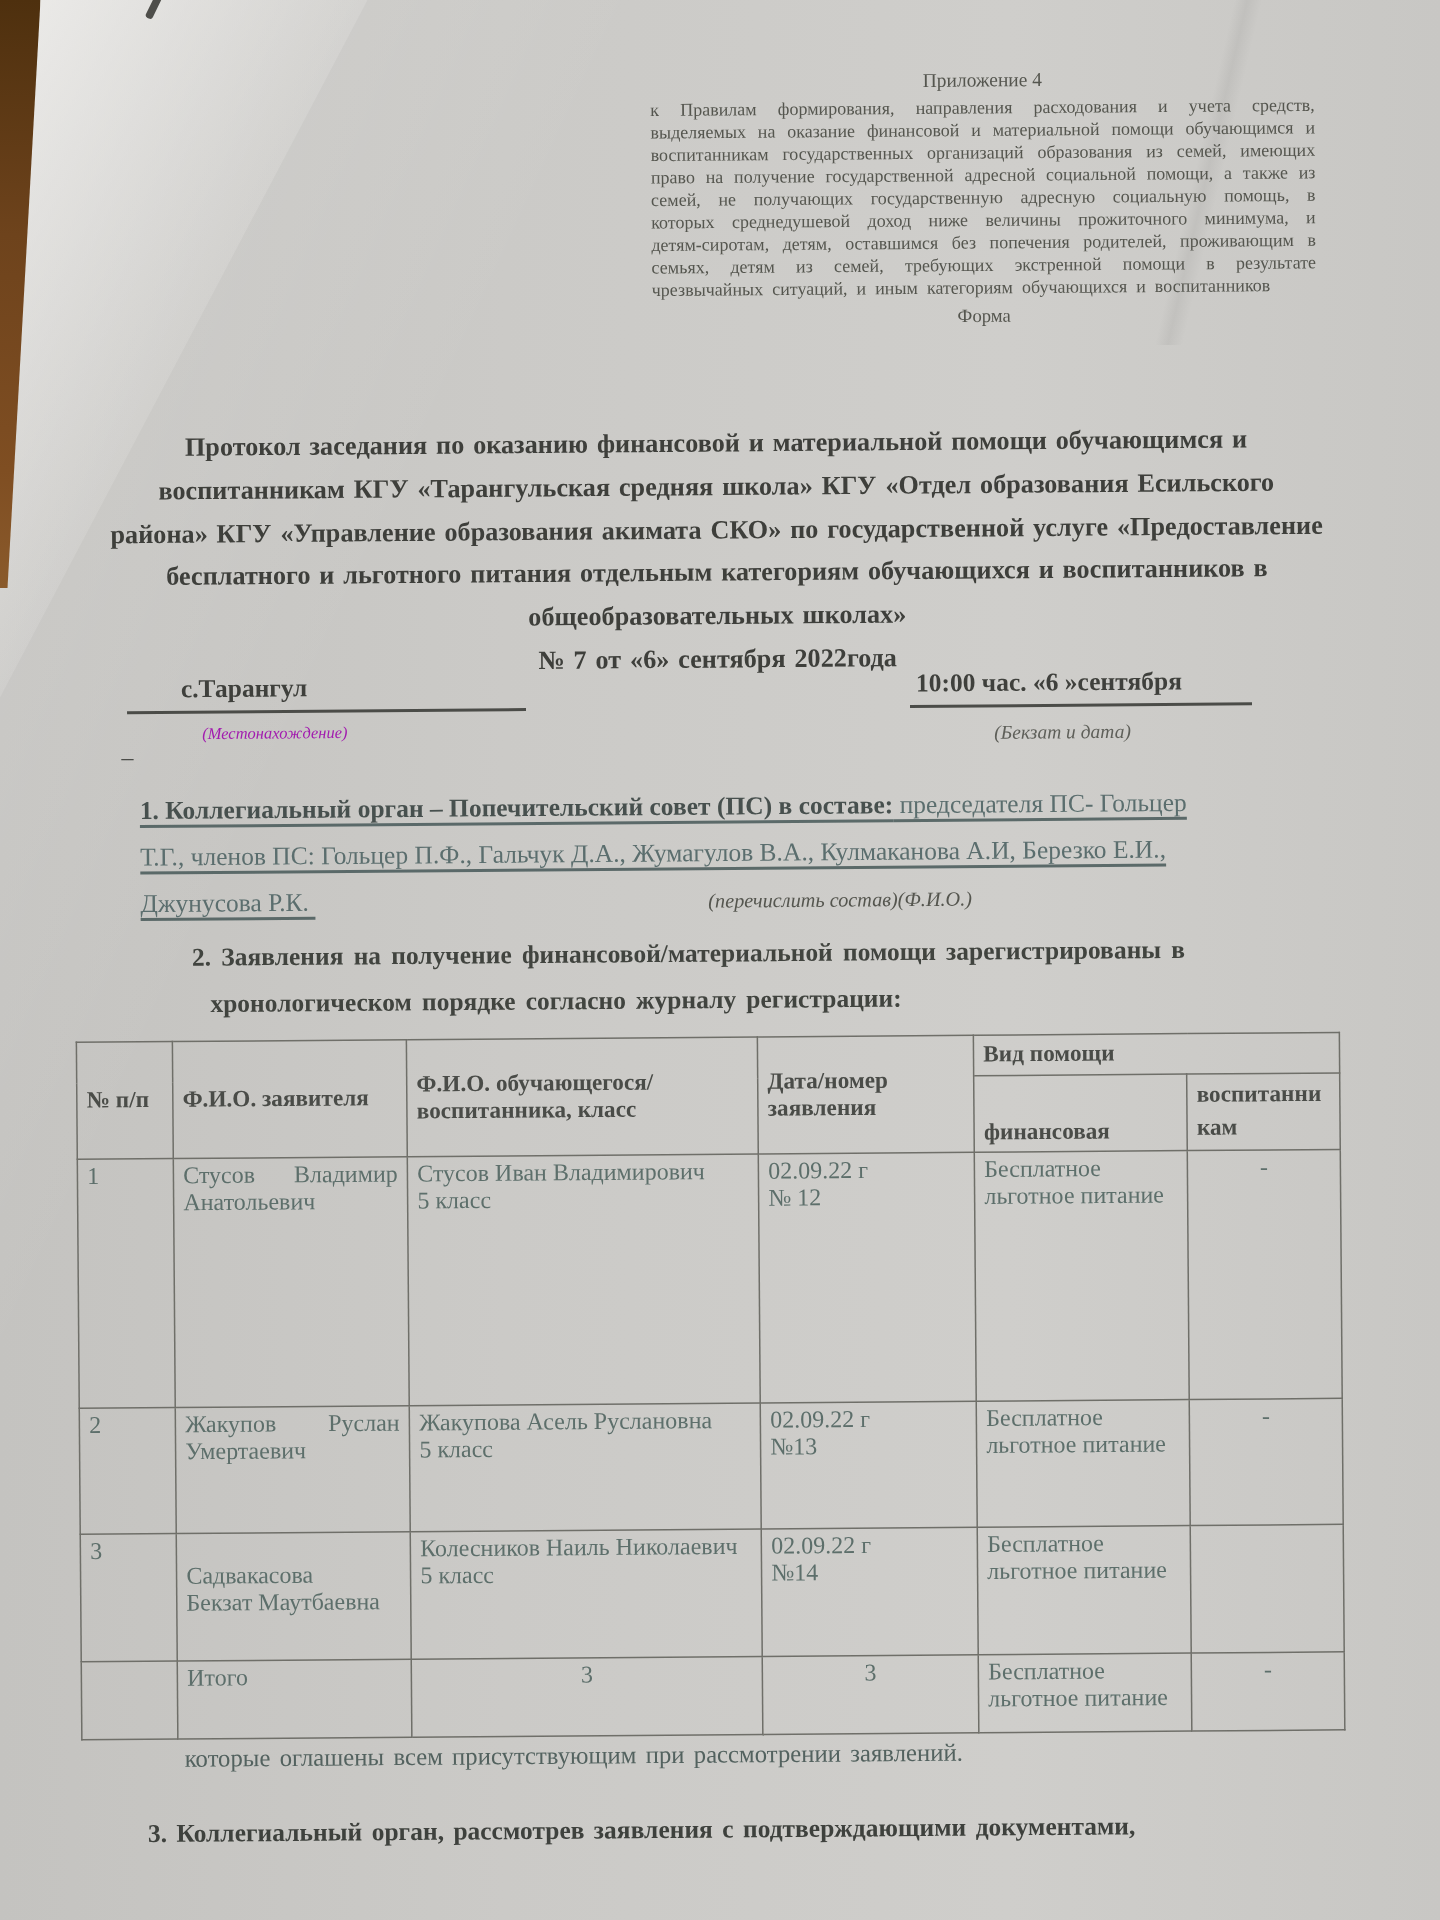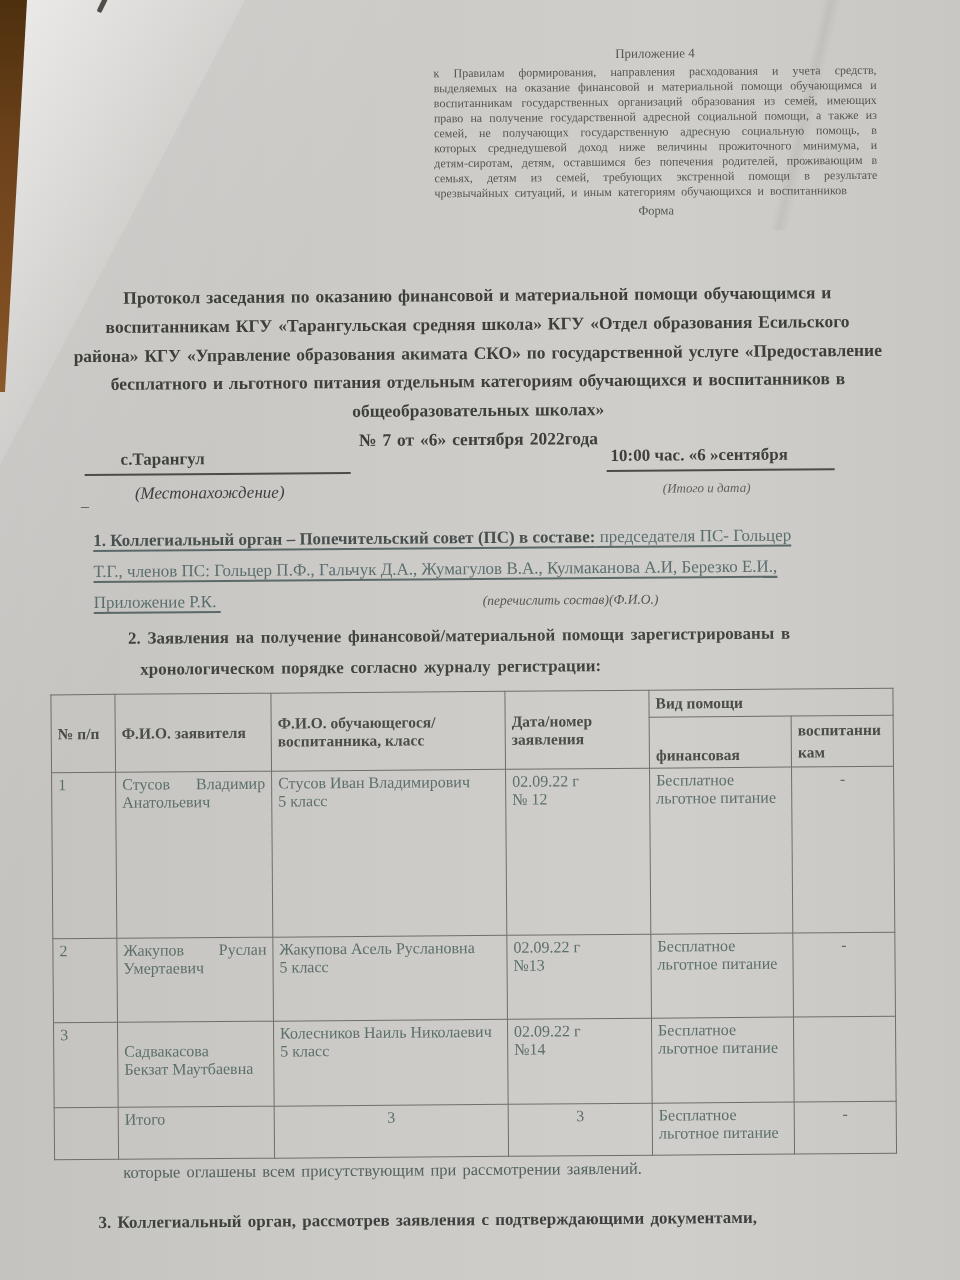--- a/index.html
+++ b/index.html
@@ -48,21 +48,21 @@
     color:#3e3f3b;word-spacing:1.5px;
   }
   .title-number{display:block;}
 
   
   .meta-loc{
     position:absolute;left:86px;top:447px;width:230px;
     font-weight:bold;font-size:17px;color:#3f403c;
     border-bottom:2px solid #4b4c48;padding:0 0 4px 36px;
   }
-  .meta-loc-cap{position:absolute;left:136px;top:481px;font-style:italic;font-size:17px;color:#404040;}
+  .meta-loc-cap{position:absolute;left:136px;top:481px;font-style:italic;font-size:11px;color:#a21caf;}
   .meta-dt{
     position:absolute;left:608px;top:447px;width:224px;
     font-weight:bold;font-size:17px;color:#3f403c;
     border-bottom:2px solid #4b4c48;padding:0 0 4px 4px;
   }
   .meta-dt-cap{position:absolute;left:664px;top:482px;font-style:italic;font-size:13px;color:#5e5f59;}
   .margin-dash{position:absolute;left:82px;top:494px;font-size:16px;color:#4b4c48;}
 
   
   .s1{position:absolute;left:94px;top:522px;width:792px;font-size:17px;line-height:31px;}
@@ -126,32 +126,32 @@
   </div>
 
   <div class="title">
     <span>Протокол заседания по оказанию финансовой и материальной помощи обучающимся и воспитанникам КГУ «Тарангульская средняя школа» КГУ «Отдел образования Есильского района» КГУ «Управление образования акимата СКО» по государственной услуге «Предоставление бесплатного и льготного питания отдельным категориям обучающихся и воспитанников в общеобразовательных школах»</span>
     <span class="title-number">№ 7 от «6»  сентября 2022года</span>
   </div>
 
   <div class="meta-loc">с.Тарангул</div>
   <div class="meta-loc-cap">(Местонахождение)</div>
   <div class="meta-dt">10:00 час.  «6 »сентября</div>
-  <div class="meta-dt-cap">(Итого и дата)</div>
+  <div class="meta-dt-cap">(Бекзат и дата)</div>
   <div class="margin-dash">–</div>
 
   <div class="s1">
     <div>
       <span class="s1-bold u">1. Коллегиальный орган – Попечительский совет (ПС) в составе:</span><span class="s1-reg u"> председателя ПС- Гольцер</span>
     </div>
     <div>
       <span class="s1-reg u">Т.Г., членов ПС: Гольцер П.Ф., Гальчук Д.А., Жумагулов В.А., Кулмаканова А.И, Березко Е.И.,</span>
     </div>
     <div>
-      <span class="s1-reg u">Приложение Р.К. </span><span class="s1-tail-cap">(перечислить состав)(Ф.И.О.)</span>
+      <span class="s1-reg u">Джунусова Р.К. </span><span class="s1-tail-cap">(перечислить состав)(Ф.И.О.)</span>
     </div>
   </div>
 
   <div class="s2">
     <div>2. Заявления на получение финансовой/материальной помощи зарегистрированы в</div>
     <div class="s2-l2">хронологическом порядке согласно журналу регистрации:</div>
   </div>
 
   <table class="reg-table">
     <colgroup>

